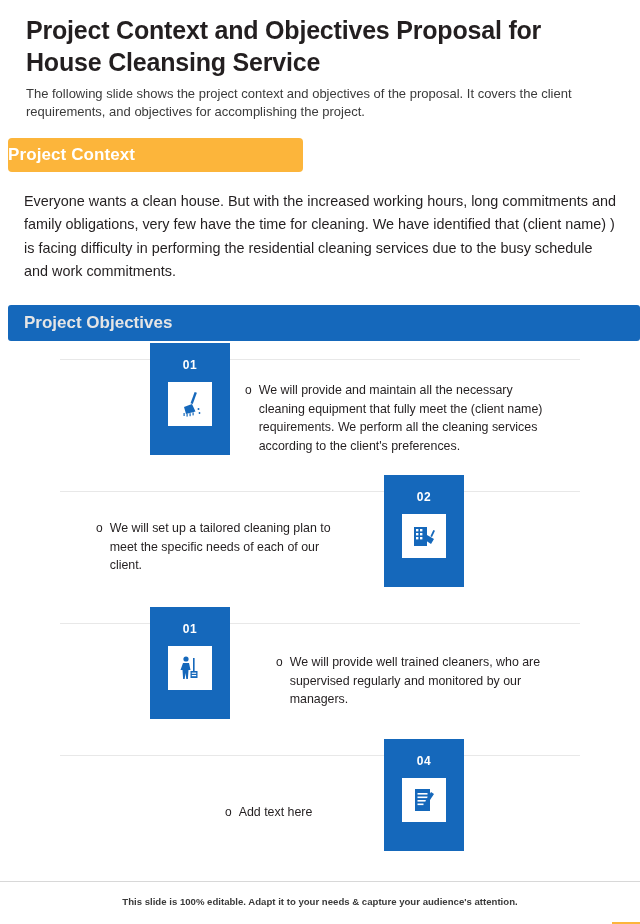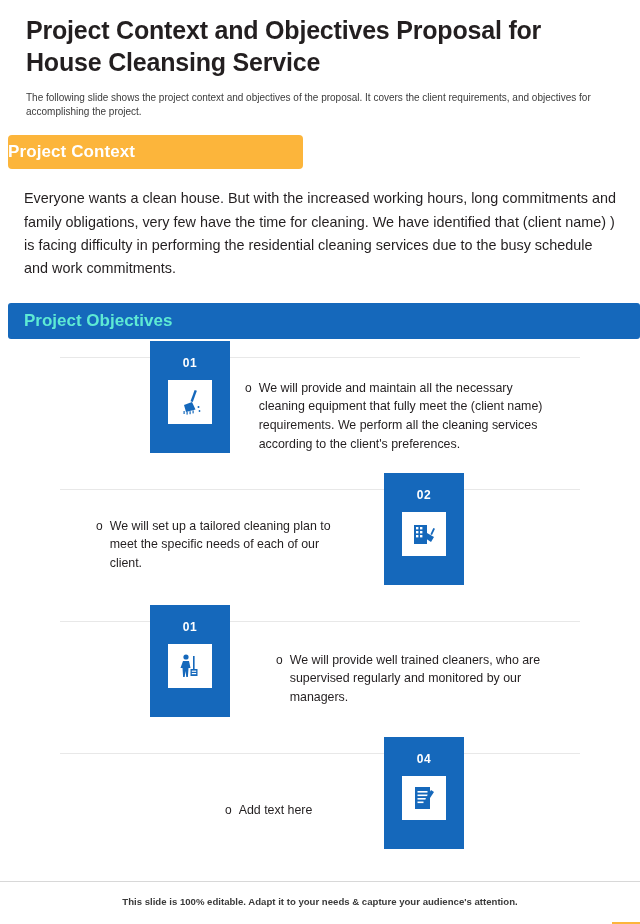--- a/index.html
+++ b/index.html
@@ -28,22 +28,22 @@
   }
   .title {
     font-size: 25px;
     font-weight: bold;
     line-height: 1.28;
     letter-spacing: -0.2px;
     color: #231f20;
     margin: 0;
   }
   .subtitle {
-    margin: 13px 0 0 0;
-    font-size: 10px;
+    margin: 7px 0 0 0;
+    font-size: 13px;
     line-height: 1.42;
     color: #3b3b3b;
     max-width: 585px;
   }
 
   
   .context-band {
     margin: 16px 0 0 8px;
     width: 295px;
     height: 34px;
@@ -72,21 +72,21 @@
     width: 632px;
     height: 36px;
     background: #1568bb;
     border-radius: 3px;
     display: flex;
     align-items: center;
     box-sizing: border-box;
     padding-left: 16px;
   }
   .objectives-band-label {
-    color: #5eead4;
+    color: #e5e5e5;
     font-size: 17px;
     font-weight: bold;
   }
 
   
   .objectives {
     position: relative;
     margin-top: 18px;
   }
   .obj-row {

